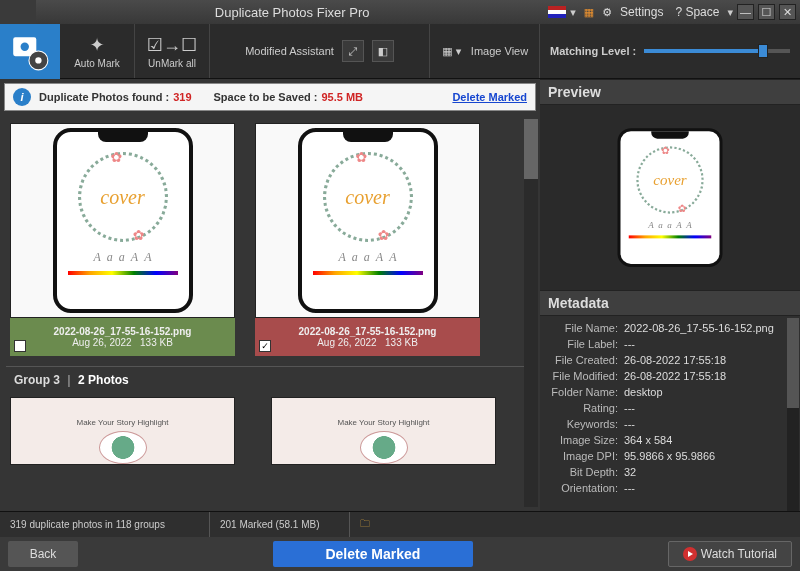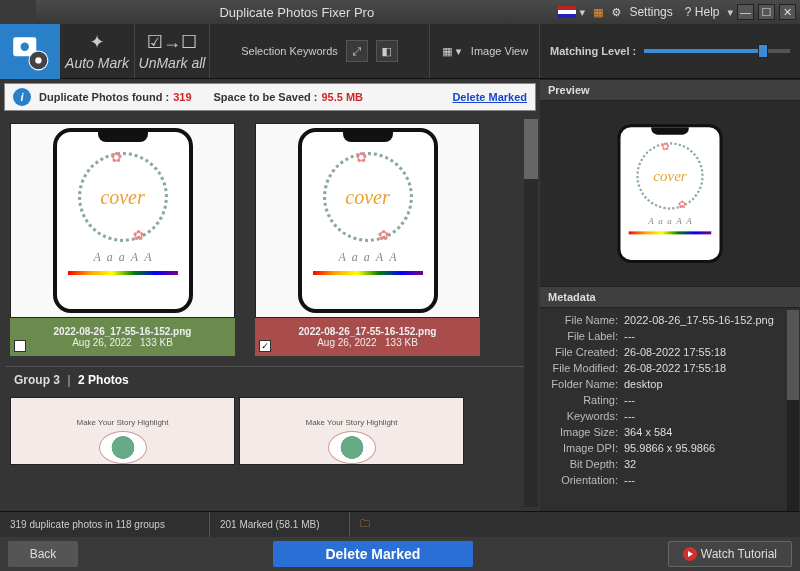--- a/index.html
+++ b/index.html
@@ -10,21 +10,21 @@
 .flag { width:18px; height:12px; background:linear-gradient(#b22,#b22 33%,#fff 33%,#fff 66%,#22b 66%); display:inline-block; }
 .menuitem { font-size:12px; color:#ddd; padding:0 4px; cursor:pointer; }
 .gear { font-size:11px; }
 
 .logo { width:60px; height:55px; background:#2a7fc9; display:flex; align-items:center; justify-content:center; }
 .logo svg { width:42px; height:42px; }
 
 .toolbar { height:55px; background:#2b2b2b; display:flex; align-items:stretch; border-bottom:1px solid #111; }
 .tbtn { width:75px; display:flex; flex-direction:column; align-items:center; justify-content:center; gap:2px; border-right:1px solid #444; cursor:pointer; }
 .tbtn .ic { font-size:18px; color:#ccc; }
-.tbtn .lab { font-size:14px; color:#ccc;font-style:italic; }
+.tbtn .lab { font-size:10px; color:#ccc; }
 .tsection { flex:1; display:flex; align-items:center; justify-content:center; gap:8px; border-right:1px solid #444; }
 .tlabel { font-size:11px; color:#ccc; }
 .sqbtn { width:22px; height:22px; background:#3a3a3a; border:1px solid #555; display:flex; align-items:center; justify-content:center; cursor:pointer; }
 
 .matching { width:260px; display:flex; align-items:center; padding:0 10px; gap:8px; }
 .slider { flex:1; height:4px; background:#555; position:relative; }
 .slider .fill { position:absolute; left:0; top:0; height:100%; width:78%; background:#3b8bd6; }
 .slider .thumb { position:absolute; left:78%; top:-5px; width:10px; height:14px; background:#3b8bd6; }
 
 .mainrow { display:flex; height:432px; }
@@ -54,27 +54,27 @@
 
 .caption { height:38px; display:flex; flex-direction:column; align-items:center; justify-content:center; color:#eee; font-size:10px; position:relative; }
 .caption.green { background:#6b8b4e; }
 .caption.red { background:#a84c4c; }
 .caption .chk { position:absolute; left:4px; bottom:4px; width:12px; height:12px; background:#fff; border:1px solid #333; display:flex; align-items:center; justify-content:center; font-size:9px; color:#000; }
 .caption .fn { font-weight:bold; }
 
 .grouphdr { padding:6px 8px; font-size:12px; font-weight:bold; border-top:1px solid #555; margin-top:6px; }
 .grouphdr .orange { color:#ffffff; }
 
-.row2 { display:flex; gap:4px; padding:4px; }
+.row2 { display:flex; gap:36px; padding:4px; }
 .story { width:225px; height:68px; background:#f4ebe8; border:1px solid #222; position:relative; overflow:hidden; display:flex; flex-direction:column; align-items:center; }
 .story .stitle { font-size:8px; color:#555; margin-top:20px; }
 .story .circle { width:48px; height:48px; border-radius:50%; border:1px solid #c99; background:radial-gradient(circle,#6a8 40%,#fff 42%); margin-top:4px; }
 
 .rightpane { width:260px; background:#2f2f2f; display:flex; flex-direction:column; }
-.panehdr { background:#3f3f3f; padding:4px 8px; font-size:11px; font-weight:bold; border-bottom:1px solid #222; border-top:1px solid #222; }
+.panehdr { background:#3f3f3f; padding:4px 8px; font-size:14px; font-weight:bold; border-bottom:1px solid #222; border-top:1px solid #222; }
 .preview { flex:0 0 160px; display:flex; align-items:center; justify-content:center; background:#2a2a2a; }
 .preview .phone { transform:scale(0.75); }
 
 .meta { flex:1; overflow:hidden; position:relative; padding:4px 8px 4px 4px; }
 .metarow { display:flex; padding:2px 0; font-size:11px; }
 .metarow .k { width:80px; text-align:right; color:#bbb; padding-right:6px; }
 .metarow .v { color:#ddd; }
 .meta .sb { position:absolute; right:1px; top:2px; width:12px; height:100%; background:#222; }
 .meta .sb .t { width:100%; height:90px; background:#555; }
 
@@ -93,21 +93,21 @@
 </head>
 <body>
 
 <div class="titlebar">
   <span class="title">Duplicate Photos Fixer Pro</span>
   <span class="flag"></span>
   <span style="color:#ccc;">▾</span>
   <span style="color:#e89030;margin:0 4px;">▦</span>
   <span class="gear">⚙</span>
   <span class="menuitem">Settings</span>
-  <span class="menuitem">? Help</span>
+  <span class="menuitem">? Space</span>
   <span style="color:#ccc;">▾</span>
   <div class="winbtn">—</div>
   <div class="winbtn">☐</div>
   <div class="winbtn">✕</div>
 </div>
 
 <div class="toolbar">
   <div class="logo">
     <svg viewBox="0 0 40 40">
         <rect x="4" y="6" width="22" height="18" fill="#fff" rx="2"></rect>
@@ -118,21 +118,21 @@
   </div>
   <div class="tbtn">
     <span class="ic">✦</span>
     <span class="lab">Auto Mark</span>
   </div>
   <div class="tbtn">
     <span class="ic">☑→☐</span>
     <span class="lab">UnMark all</span>
   </div>
   <div class="tsection">
-    <span class="tlabel">Selection Keywords</span>
+    <span class="tlabel">Modified Assistant</span>
     <div class="sqbtn">
         <span style="color:#ccc">⤢</span>
       </div>
     <div class="sqbtn">
         <span style="color:#ccc">◧</span>
       </div>
   </div>
   <div class="tsection" style="flex:0 0 110px;">
     <div class="sqbtn" style="border:none;background:none;">
         <span style="color:#ccc">▦ ▾</span>

